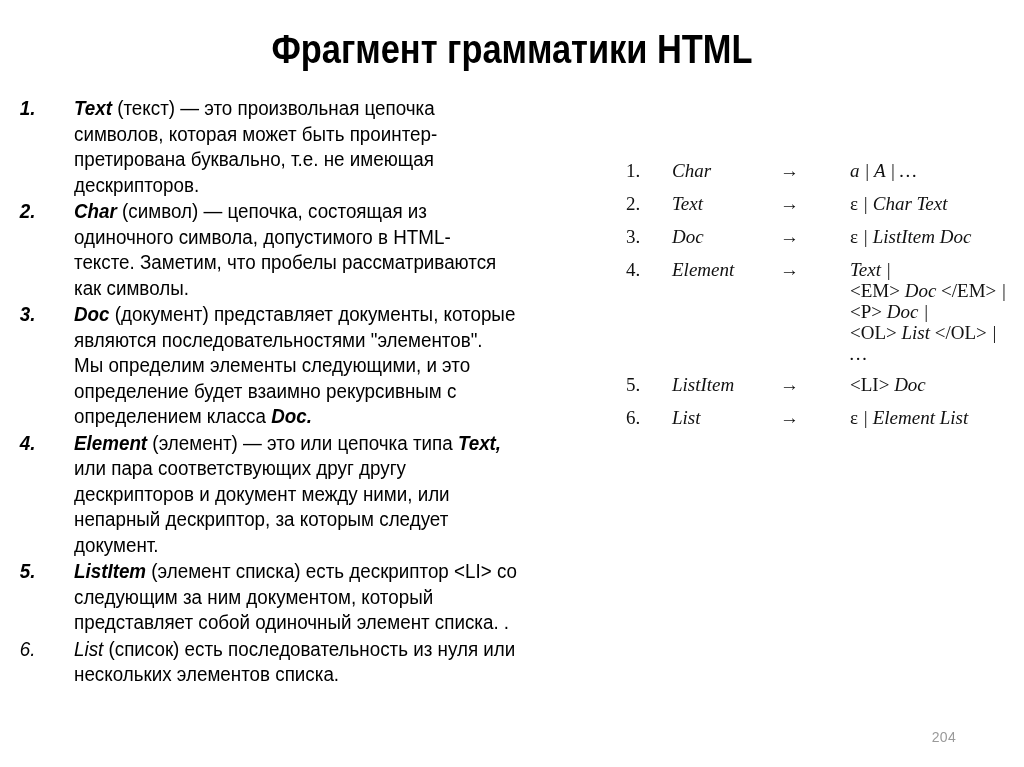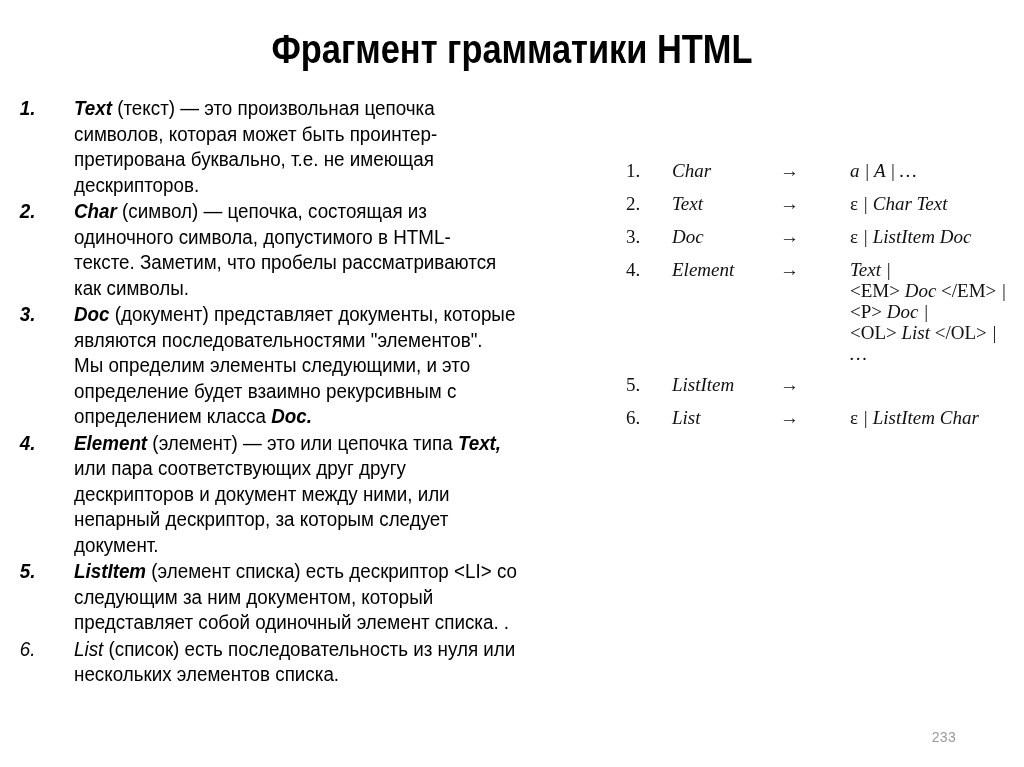--- a/index.html
+++ b/index.html
@@ -233,22 +233,23 @@
     <div class="rule multi">
       <div class="rule-num">4.</div>
       <div class="rule-lhs">Element</div>
       <div class="rule-arrow">→</div>
       <div class="rule-rhs"><span class="alt"><span>Text |</span></span><span class="alt"><span class="tag">&lt;EM&gt;</span><span> Doc </span><span class="tag">&lt;/EM&gt;</span><span> |</span></span><span class="alt"><span class="tag">&lt;P&gt;</span><span> Doc |</span></span><span class="alt"><span class="tag">&lt;OL&gt;</span><span> List </span><span class="tag">&lt;/OL&gt;</span><span> |</span></span><span class="alt"><span>…</span></span></div>
     </div>
     <div class="rule">
       <div class="rule-num">5.</div>
       <div class="rule-lhs">ListItem</div>
       <div class="rule-arrow">→</div>
+      <div class="rule-rhs"><span class="alt"><span class="tag">&lt;LI&gt;</span><span> Doc</span></span></div>
     </div>
     <div class="rule">
       <div class="rule-num">6.</div>
       <div class="rule-lhs">List</div>
       <div class="rule-arrow">→</div>
-      <div class="rule-rhs"><span class="alt"><span class="eps">ε</span><span> | ListItem Char</span></span></div>
+      <div class="rule-rhs"><span class="alt"><span class="eps">ε</span><span> | Element List</span></span></div>
     </div>
   </div>
 
-<div class="page-number">233</div>
+<div class="page-number">204</div>
 
 </body></html>

